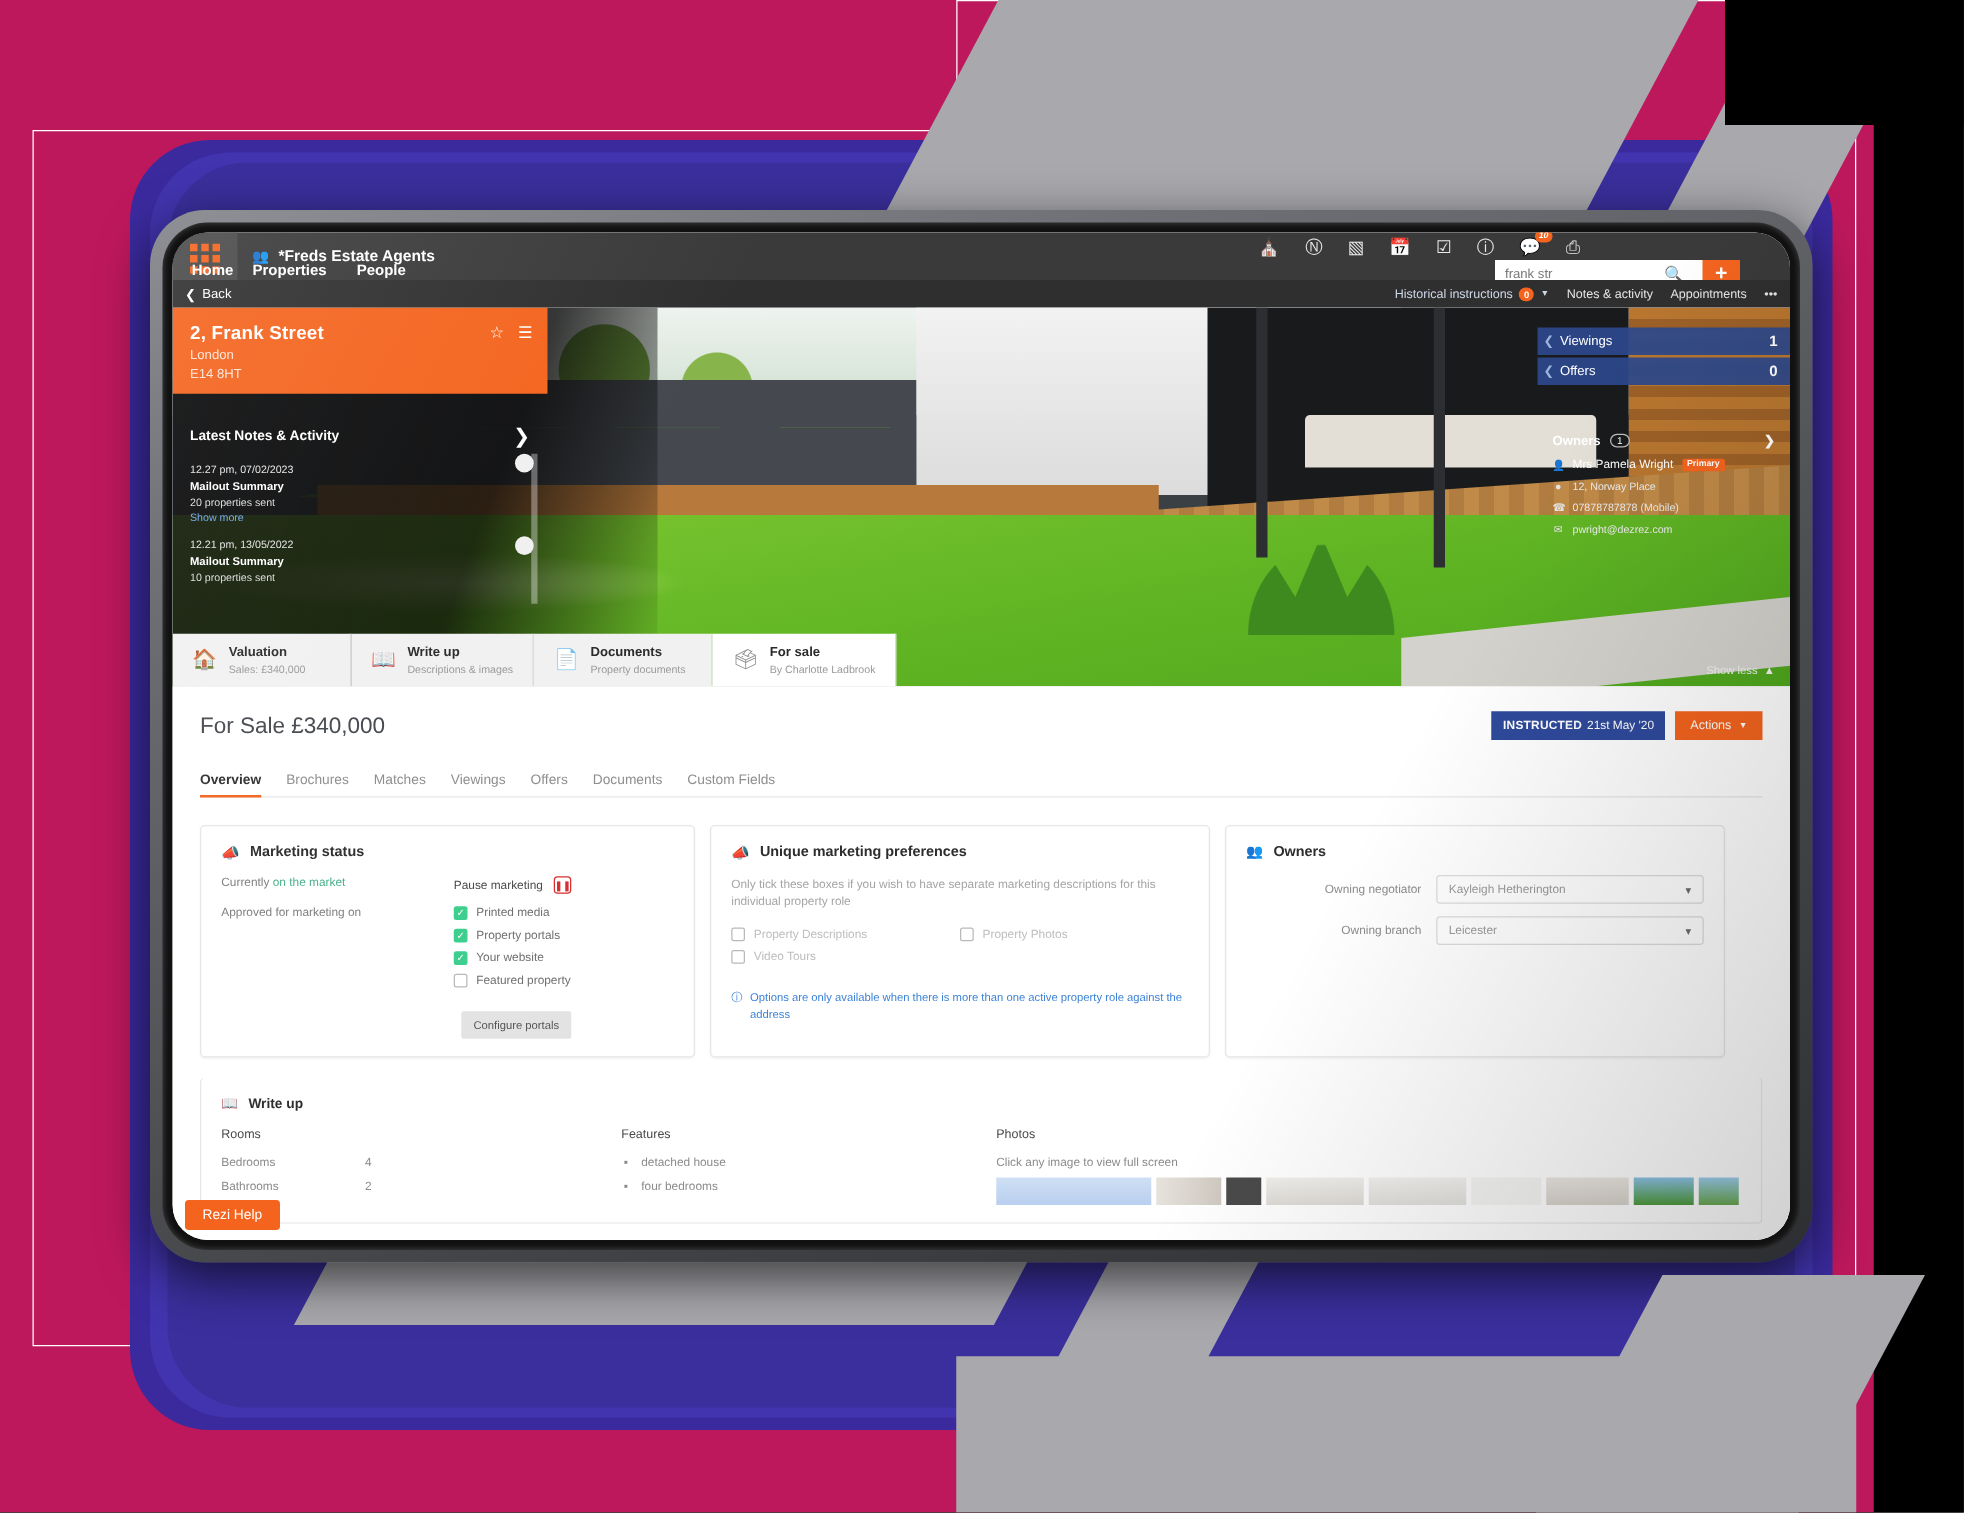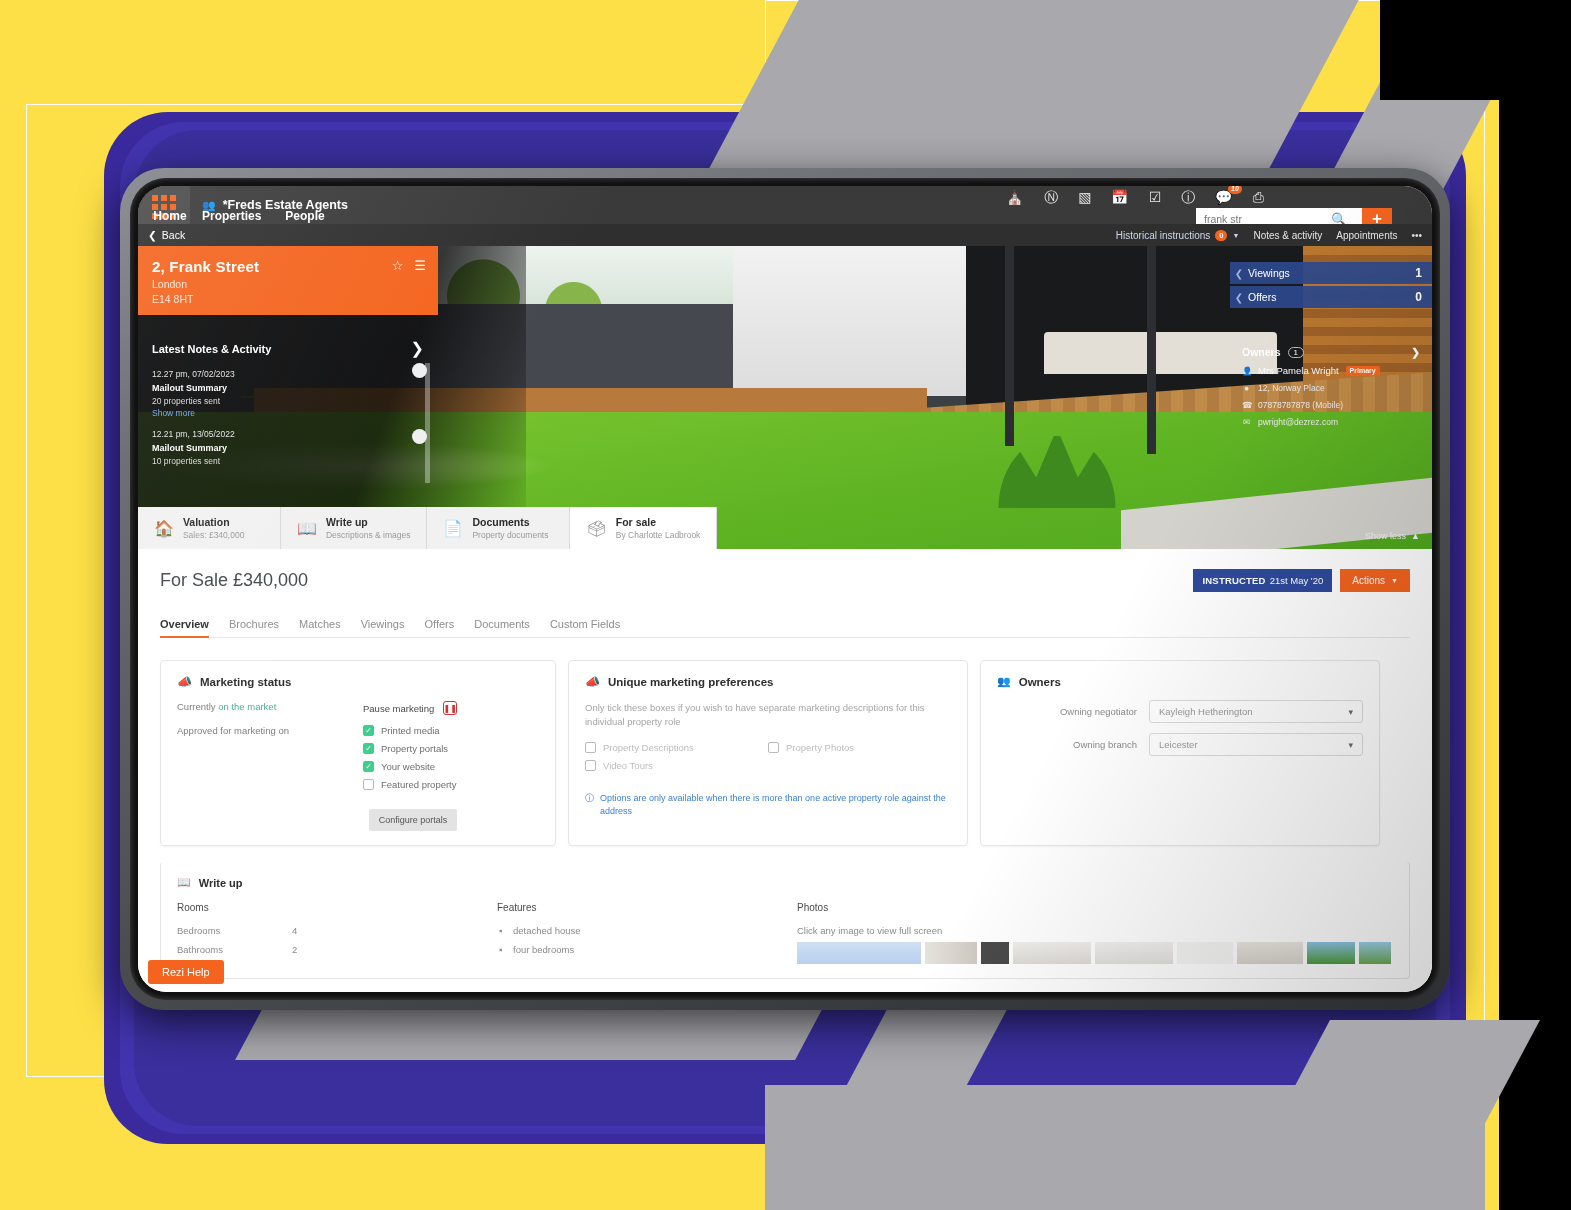--- a/index.html
+++ b/index.html
@@ -1,19 +1,19 @@
 <!DOCTYPE html>
 <html><head>
 <meta charset="utf-8">
 <style>
   * { box-sizing: border-box; margin: 0; padding: 0; }
   html, body { width: 1571px; height: 1210px; background: #000; overflow: hidden; }
   body { font-family: "Liberation Sans", sans-serif; }
 
-  #stage { position: relative; width: 1499px; height: 1210px; background: #fde047; }
+  #stage { position: relative; width: 1499px; height: 1210px; background: #be185d; }
 
   
   .wf-rect { position: absolute; border: 1px solid #ffffff; pointer-events: none; }
   .wf-a { left: 26px; top: 104px; width: 1248px; height: 973px; }
   .wf-b { left: 765px; top: 0px; width: 720px; height: 1090px; }
 
   .purple-pad {
     position: absolute; left: 104px; top: 112px; width: 1362px; height: 1032px;
     background: #3b2a9e; border-radius: 64px;
   }

